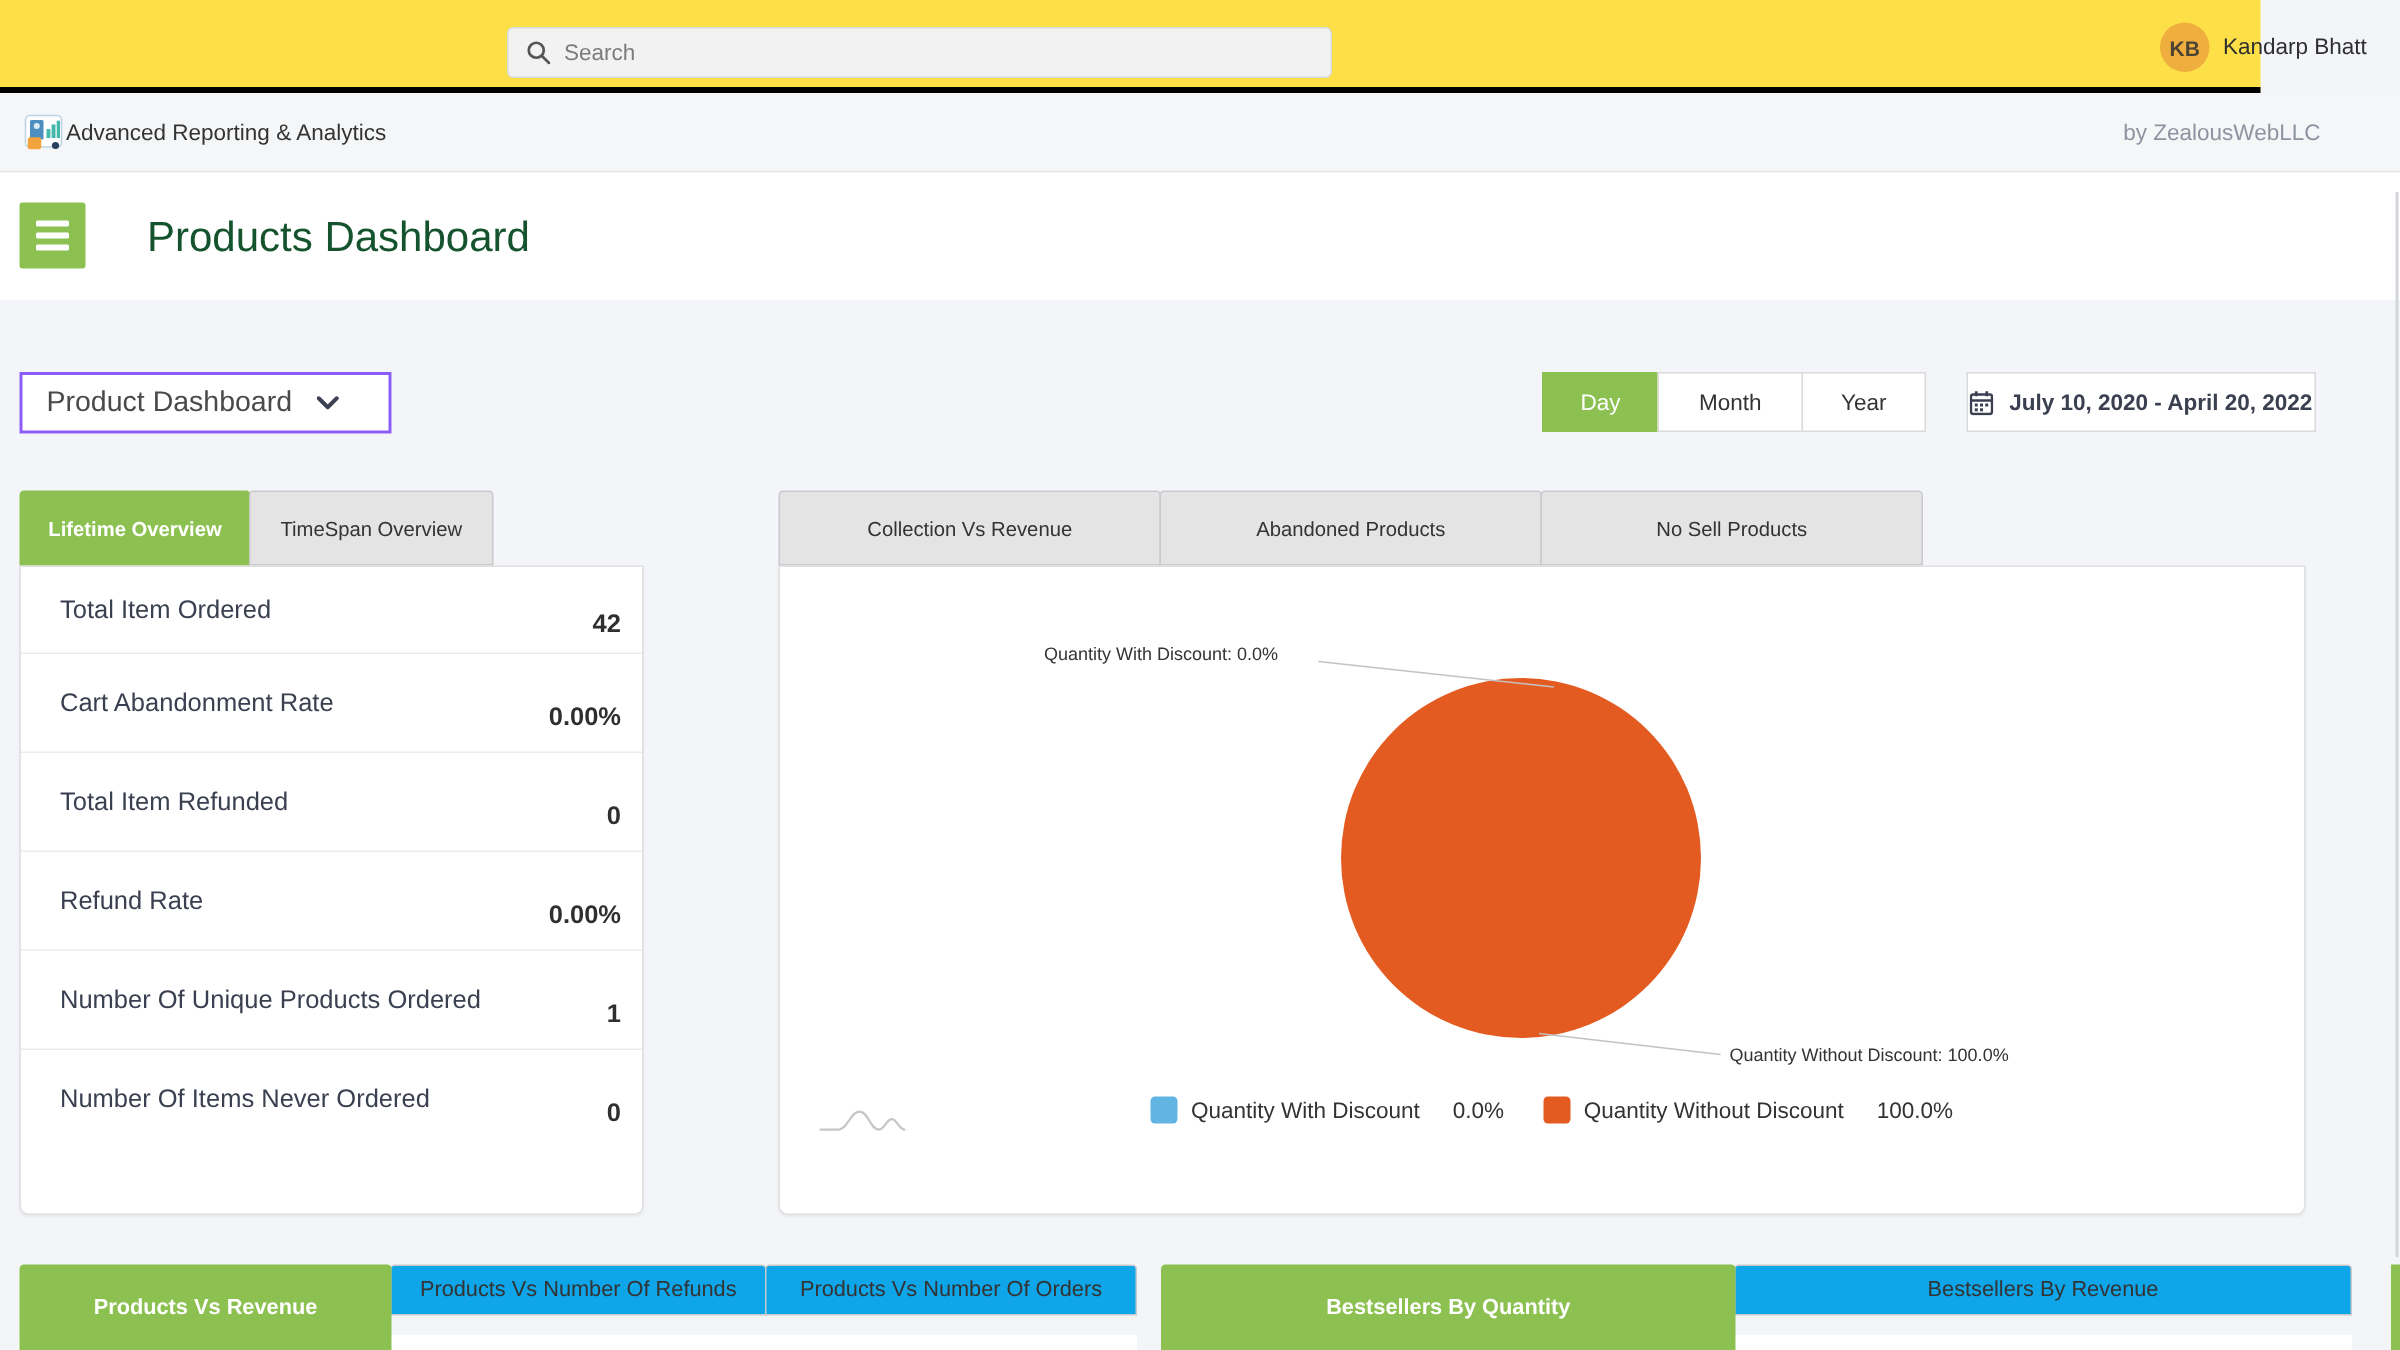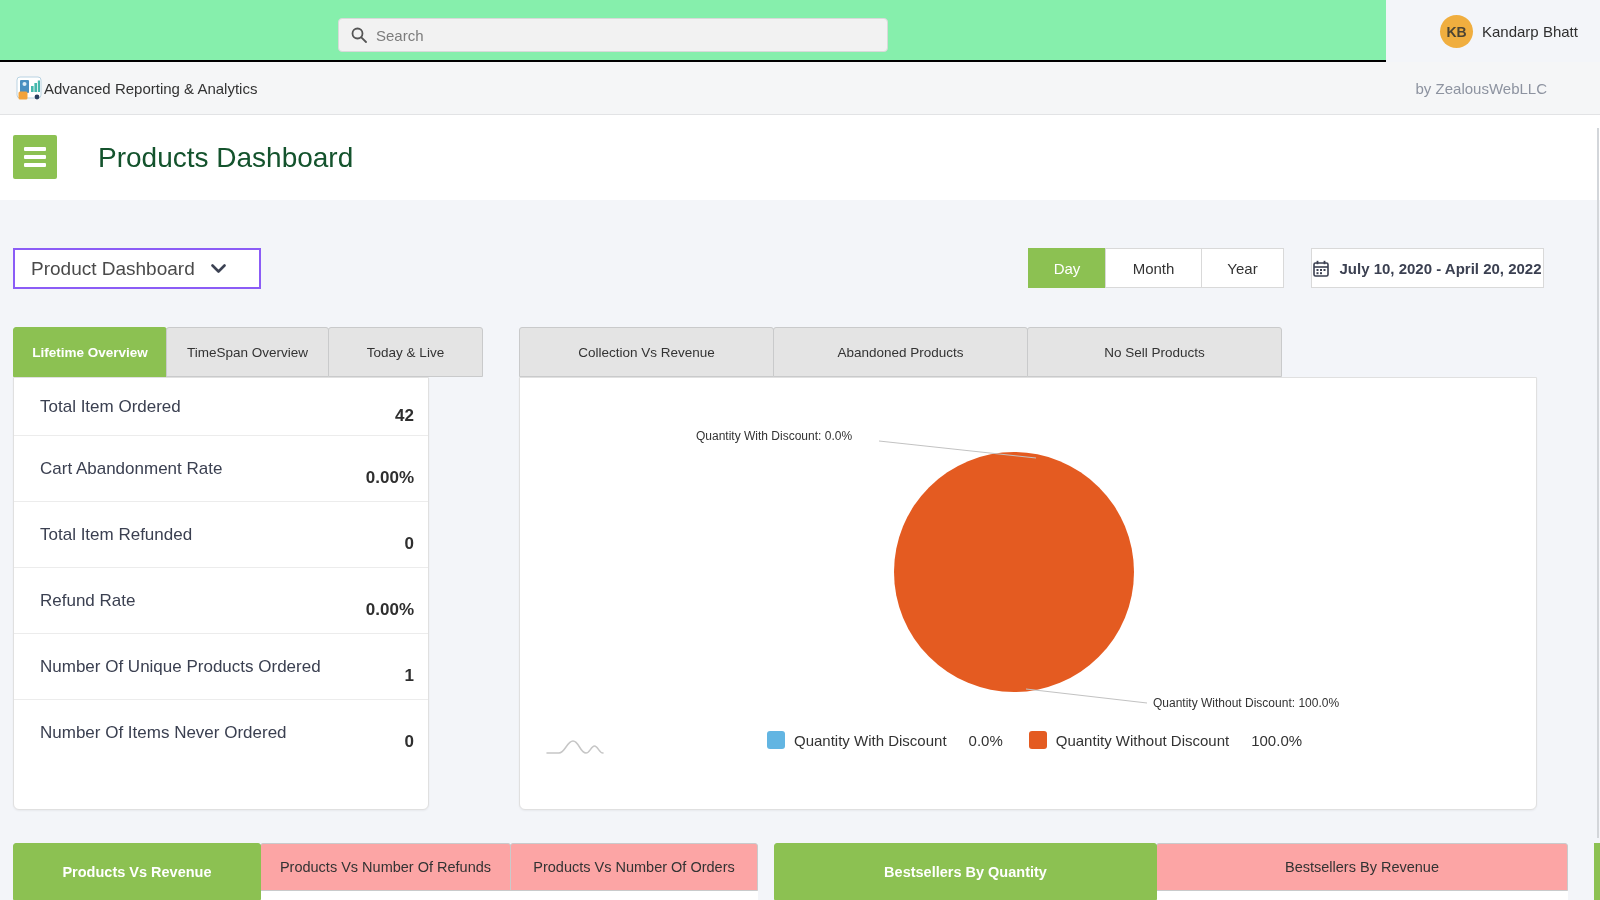--- a/index.html
+++ b/index.html
@@ -1,20 +1,20 @@
 <!DOCTYPE html>
 <html><head>
 <meta charset="utf-8">
 <style>
   * { margin:0; padding:0; box-sizing:border-box; }
   html,body { width:1600px; height:900px; font-family:"Liberation Sans", sans-serif; }
   #screen { position:relative; width:1600px; height:900px; background:#f3f5f9; overflow:hidden; }
 
   
-  .topbar { position:absolute; left:0; top:0; width:1386px; height:62px; background:#86efac; border-bottom:2px solid #000000; }
+  .topbar { position:absolute; left:0; top:0; width:1507px; height:62px; background:#fde047; border-bottom:4px solid #000000; }
   .searchbox { position:absolute; left:338px; top:18px; width:550px; height:34px; background:#f2f2f2;
                border:1px solid #d9d9d9; border-radius:4px; display:flex; align-items:center; padding:0 12px; }
   .searchbox svg { flex:0 0 auto; margin-right:9px; }
   .searchbox input { border:none; outline:none; background:transparent; font-size:15px; color:#444; width:100%;
                      font-family:"Liberation Sans", sans-serif; }
   .searchbox input::placeholder { color:#7c7c7c; }
   .avatar { position:absolute; left:1440px; top:15px; width:33px; height:33px; border-radius:50%;
             display:flex; align-items:center; justify-content:center; font-size:14px; font-weight:bold; color:#4c4433; }
   .username { position:absolute; left:1482px; top:0; height:62px; display:flex; align-items:center; font-size:15px; color:#2f2f2f; white-space:nowrap; }
 
@@ -66,22 +66,22 @@
   .pie { position:absolute; left:374px; top:74px; width:240px; height:240px; border-radius:50%; background:#e45b21; }
   .callout { position:absolute; font-size:12px; color:#333; white-space:nowrap; }
   .legend { position:absolute; left:247px; top:353px; display:flex; align-items:center; font-size:15px; color:#333; }
   .swatch { width:18px; height:18px; border-radius:3px; margin-right:9px; flex:0 0 auto; }
   .legend .pct { margin-left:22px; }
   .legend .gap { width:26px; }
   .chartlines { position:absolute; left:0; top:0; pointer-events:none; }
   .watermark { position:absolute; left:26px; top:358px; }
 
   
-  .btab { position:absolute; height:48px; display:flex; align-items:center; justify-content:center; text-align:center;
-          font-size:14.5px; color:#333; background:#fca5a5; border:1px solid #c9cacb; cursor:pointer; border-radius:3px 3px 0 0; }
+  .btab { position:absolute; height:34px; display:flex; align-items:center; justify-content:center; text-align:center;
+          font-size:14.5px; color:#333; background:#0ea5e9; border:1px solid #c9cacb; cursor:pointer; border-radius:3px 3px 0 0; }
   .btab.active { background:#8cc152; border-color:#8cc152; color:#fff; font-weight:bold; height:57px; z-index:2; }
   .panelbase { position:absolute; top:890px; height:10px; background:#fff; }
 
   .scrollline { position:absolute; left:1597px; top:128px; width:2px; height:710px; background:#d3d6da; }
   .nextgroup-sliver { position:absolute; left:1594px; top:843px; width:6px; height:57px; background:#8cc152; }
 </style>
 </head>
 <body>
 
 <div id="screen">
@@ -142,21 +142,20 @@
       <rect x="10.5" y="9" width="2" height="2" fill="#3b4051"></rect>
       <rect x="3.5" y="12.2" width="2" height="2" fill="#3b4051"></rect>
       <rect x="7" y="12.2" width="2" height="2" fill="#3b4051"></rect>
     </svg>
     <span>July 10, 2020 - April 20, 2022</span>
   </div>
 
   <div class="tabrow" style="left:13px; top:327px;">
     <div class="tab active" style="width:154px;">Lifetime Overview</div>
     <div class="tab" style="width:163px;">TimeSpan Overview</div>
-    <div class="tab" style="width:155px;">Today &amp; Live</div>
   </div>
 
   <div class="card" style="left:13px; top:377px; width:416px; height:433px;">
     <div class="statrow" style="height:58px;">
       <div class="statlabel">Total Item Ordered</div>
       <div class="statvalue">42</div>
     </div>
     <div class="statrow" style="height:66px;">
       <div class="statlabel">Cart Abandonment Rate</div>
       <div class="statvalue">0.00%</div>

